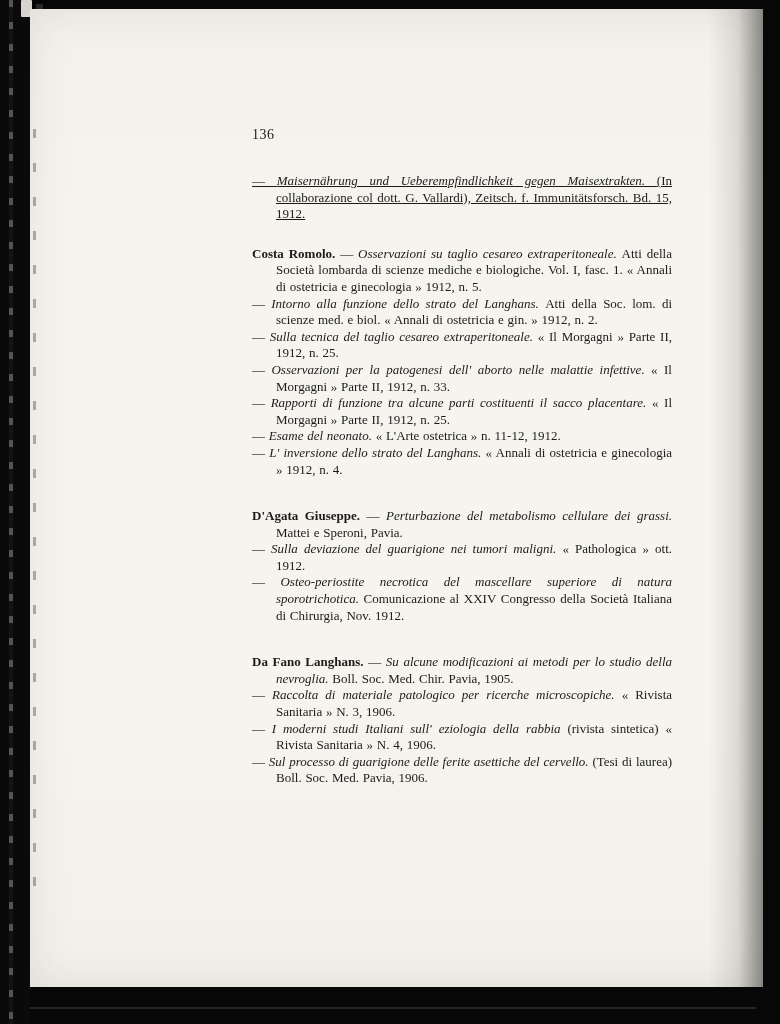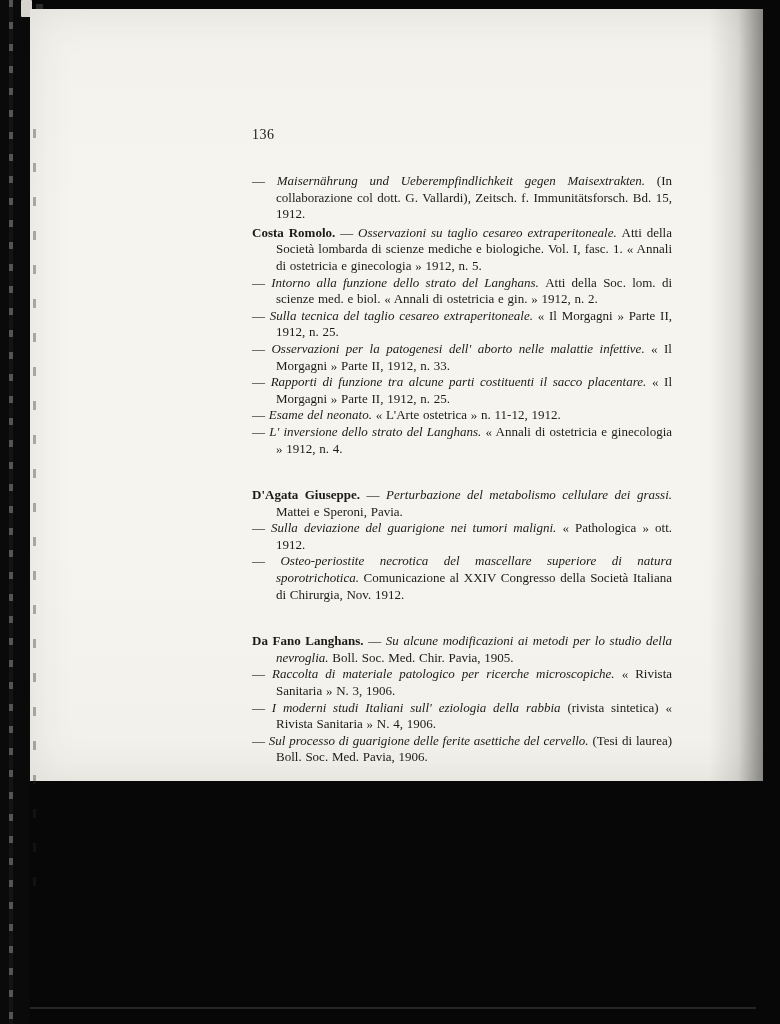--- a/index.html
+++ b/index.html
@@ -39,21 +39,21 @@
     position: absolute; left: 36px; top: 4px; width: 7px; height: 12px;
     background: #2a2a28; border-radius: 1px;
   }
   .bottom-scan-line {
     position: absolute; left: 30px; top: 1007px; width: 726px; height: 2px;
     background: #2d2d2b; opacity: 0.8;
   }
 
   
   .page {
-    position: absolute; left: 30px; top: 9px; width: 733px; height: 772px;
+    position: absolute; left: 30px; top: 9px; width: 733px; height: 978px;
     background: linear-gradient(180deg, #f2f1ec 0%, var(--paper) 25%, var(--paper) 70%, #f1f0ea 100%);
     box-shadow: inset 0 0 45px rgba(60,55,40,0.10);
   }
   
   .page::after {
     content: ""; position: absolute; right: 0; top: 0; width: 55px; height: 100%;
     background: linear-gradient(to right, rgba(0,0,0,0) 0%, rgba(40,38,32,0.12) 55%, rgba(20,19,16,0.45) 100%);
   }
   
   .page::before {
@@ -69,21 +69,21 @@
   .content-col {
     position: absolute; left: 222px; top: 118px; width: 420px;
     color: var(--ink);
   }
   .page-number {
     font-size: 14px;
     letter-spacing: 0.5px;
     margin: 0 0 30px 0;
   }
   .bib-block { margin: 0 0 30px 0; }
-  .bib-block:first-child { margin-bottom: 2px; }
+  .bib-block:first-child { margin-bottom: 23px; text-decoration: underline; }
   .bib-item {
     margin: 0;
     padding-left: 24px;
     text-indent: -24px;
     font-size: 13px;
     line-height: 16.6px;
     text-align: justify;
     word-spacing: 0.5px;
   }
   .author { font-weight: bold; margin-top: 12px; }

